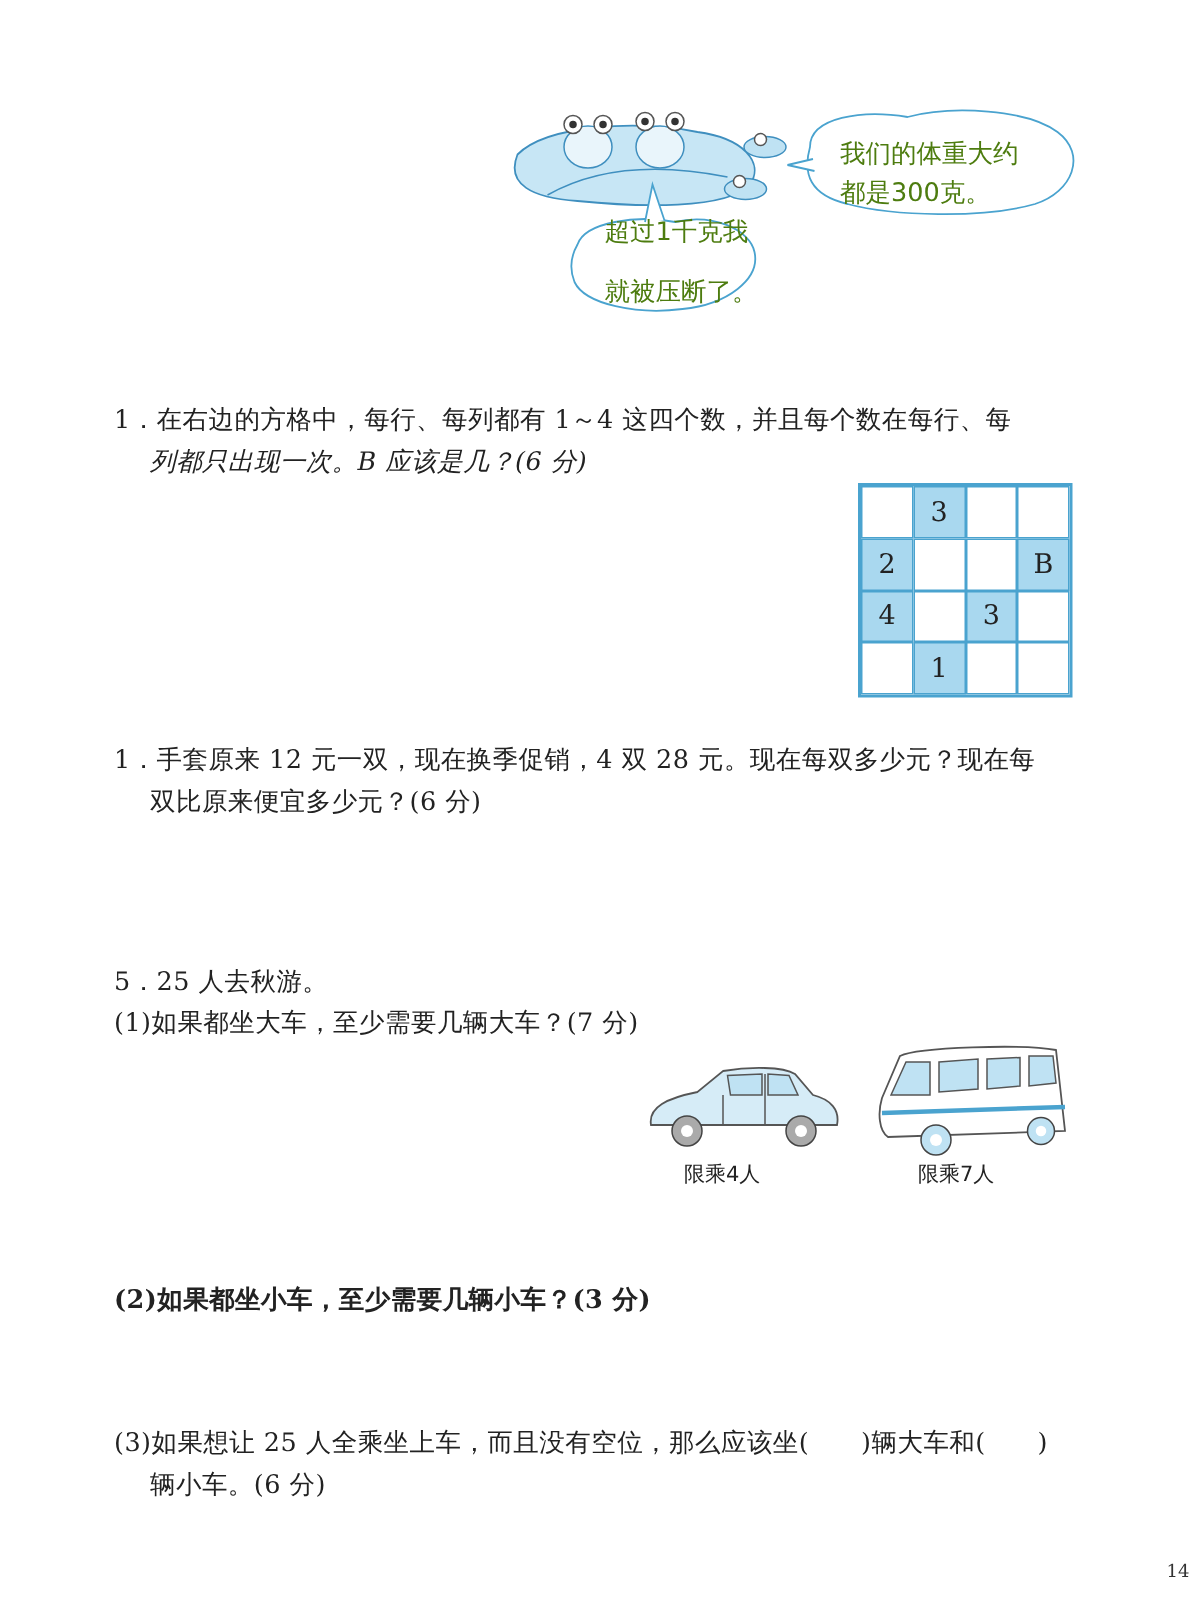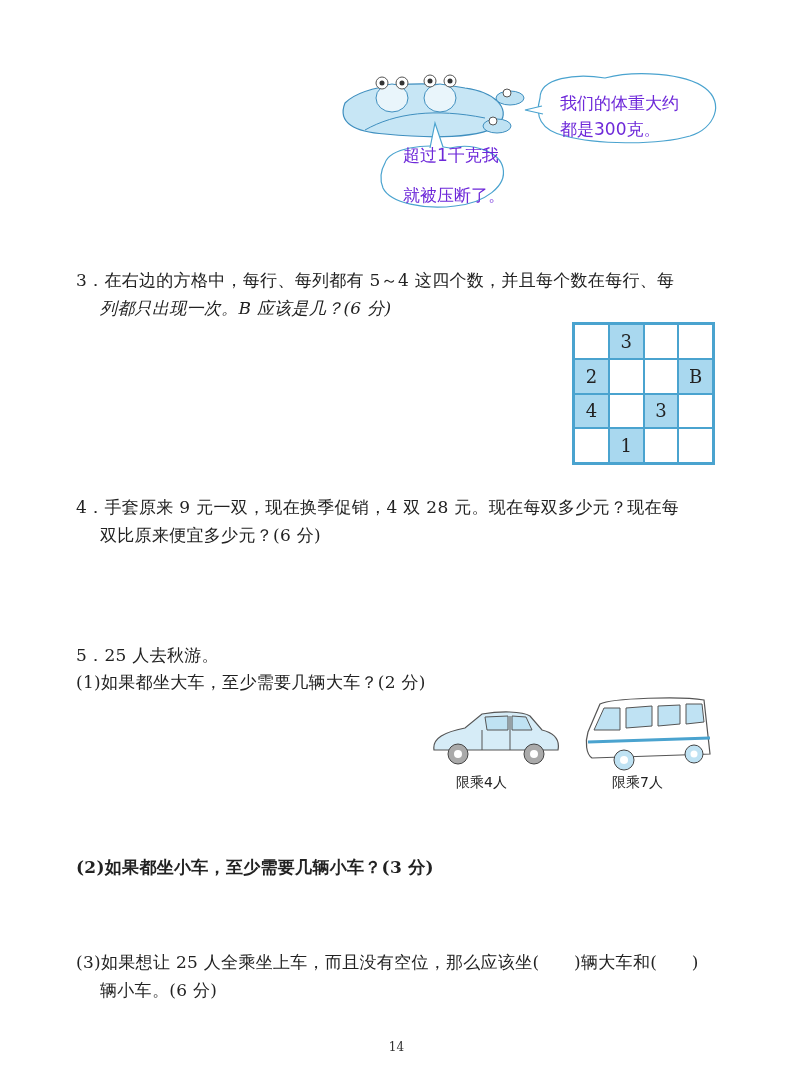--- a/index.html
+++ b/index.html
@@ -3,29 +3,29 @@
 <meta charset="utf-8">
 <style>
   html, body { margin: 0; padding: 0; }
   body {
     width: 793px; height: 1065px; background: #ffffff; position: relative; overflow: hidden;
     font-family: "DejaVu Serif", "Liberation Serif", serif; color: #222;
   }
   .abs { position: absolute; }
   .qtext { font-size: 17px; line-height: 30px; letter-spacing: 0.3px; white-space: nowrap; }
   .illus { position: absolute; left: 335px; top: 68px; width: 390px; height: 150px; }
-  .bubble-text { position: absolute; font-size: 17px; line-height: 26px; color: #6d28d9; white-space: nowrap; font-family: "DejaVu Sans", "Liberation Sans", sans-serif; }
+  .bubble-text { position: absolute; font-size: 17px; line-height: 26px; color: #4d7c0f; white-space: nowrap; font-family: "DejaVu Sans", "Liberation Sans", sans-serif; }
   .grid { position: absolute; left: 572px; top: 322px; width: 143px; height: 143px;
     display: grid; grid-template-columns: repeat(4, 1fr); grid-template-rows: repeat(4, 1fr);
     border: 2px solid #4aa3cf; box-sizing: border-box; }
   .cell { border: 1px solid #4aa3cf; display: flex; align-items: center; justify-content: center;
     font-size: 18px; color: #222; background: #fff; }
   .cell.shaded { background: #a9d8ef; }
   .vehicle-label { position: absolute; font-size: 14px; font-family: "DejaVu Sans", "Liberation Sans", sans-serif; color: #222; white-space: nowrap; }
-  .page-num { position: absolute; left: 0; width: 793px; top: 1040px; text-align: center; font-size: 12px; color: #333; }
+  .page-num { position: absolute; left: 0; width: 793px; top: 1040px; text-align: right; font-size: 12px; color: #333; }
 </style>
 </head>
 <body>
 
 <div class="illus">
   <svg width="390" height="150" viewBox="0 0 390 150">
 
     <path d="M10,35 C30,15 90,12 130,20 C160,24 175,40 165,55 C150,72 90,70 50,66 C20,64 2,55 10,35 Z" fill="#c7e6f5" stroke="#3f8fbf" stroke-width="1.2"></path>
     <path d="M30,62 C60,45 100,40 150,50" fill="none" stroke="#3f8fbf" stroke-width="1"></path>
 
@@ -51,21 +51,21 @@
 
     <path d="M50,95 C55,80 90,75 115,80 C140,74 165,85 168,100 C172,118 150,135 120,138 C90,142 55,135 48,120 C44,110 46,102 50,95 Z" fill="#fff" stroke="#4aa3cf" stroke-width="1.2"></path>
     <path d="M95,80 L100,55 L108,79" fill="#fff" stroke="#4aa3cf" stroke-width="1.2"></path>
   </svg>
   <div class="bubble-text" style="left:225px; top:22px;">我们的体重大约</div>
   <div class="bubble-text" style="left:225px; top:48px;">都是300克。</div>
   <div class="bubble-text" style="left:68px; top:74px;">超过1千克我</div>
   <div class="bubble-text" style="left:68px; top:114px;">就被压断了。</div>
 </div>
 
-<div class="abs qtext" style="left:76px; top:265px;">3．在右边的方格中，每行、每列都有 5～4 这四个数，并且每个数在每行、每</div>
+<div class="abs qtext" style="left:76px; top:265px;">1．在右边的方格中，每行、每列都有 1～4 这四个数，并且每个数在每行、每</div>
 <div class="abs qtext" style="left:100px; top:293px;font-style:italic;">列都只出现一次。B 应该是几？(6 分)</div>
 
 <div class="grid">
   <div class="cell"></div>
   <div class="cell shaded">3</div>
   <div class="cell"></div>
   <div class="cell"></div>
   <div class="cell shaded">2</div>
   <div class="cell"></div>
   <div class="cell"></div>
@@ -73,25 +73,25 @@
   <div class="cell shaded">4</div>
   <div class="cell"></div>
   <div class="cell shaded">3</div>
   <div class="cell"></div>
   <div class="cell"></div>
   <div class="cell shaded">1</div>
   <div class="cell"></div>
   <div class="cell"></div>
 </div>
 
-<div class="abs qtext" style="left:76px; top:492px;">4．手套原来 9 元一双，现在换季促销，4 双 28 元。现在每双多少元？现在每</div>
+<div class="abs qtext" style="left:76px; top:492px;">1．手套原来 12 元一双，现在换季促销，4 双 28 元。现在每双多少元？现在每</div>
 <div class="abs qtext" style="left:100px; top:520px;">双比原来便宜多少元？(6 分)</div>
 
 <div class="abs qtext" style="left:76px; top:640px;">5．25 人去秋游。</div>
-<div class="abs qtext" style="left:76px; top:667px;">(1)如果都坐大车，至少需要几辆大车？(2 分)</div>
+<div class="abs qtext" style="left:76px; top:667px;">(1)如果都坐大车，至少需要几辆大车？(7 分)</div>
 
 <div class="abs" style="left:430px; top:708px; width:132px; height:62px;">
   <svg width="132" height="62" viewBox="0 0 132 62">
     <path d="M4,42 C2,30 15,24 35,20 L52,6 C70,3 92,3 100,8 L112,22 C124,25 130,32 128,42 Z" fill="#d6ecf7" stroke="#555" stroke-width="1.2"></path>
     <path d="M55,9 L57,22 L78,22 L78,8 Z M82,8 L82,22 L102,22 L96,9 Z" fill="#bfe2f3" stroke="#555"></path>
     <line x1="80" y1="8" x2="80" y2="42" stroke="#555"></line>
     <line x1="52" y1="22" x2="52" y2="42" stroke="#555"></line>
     <circle cx="28" cy="46" r="10" fill="#aaa" stroke="#444"></circle>
       <circle cx="28" cy="46" r="4" fill="#fff"></circle>
     <circle cx="104" cy="46" r="10" fill="#aaa" stroke="#444"></circle>

